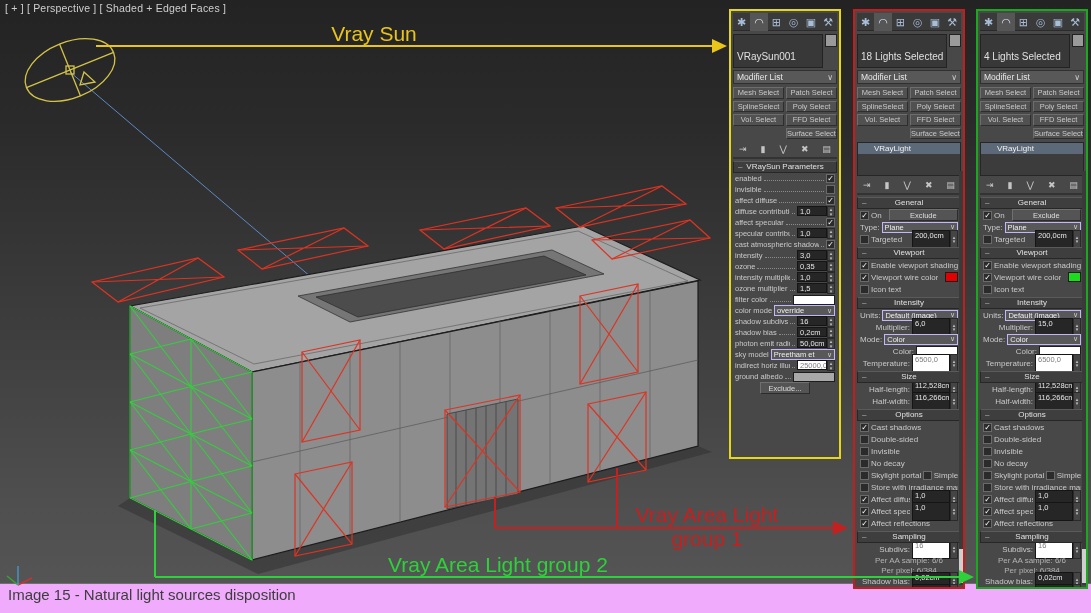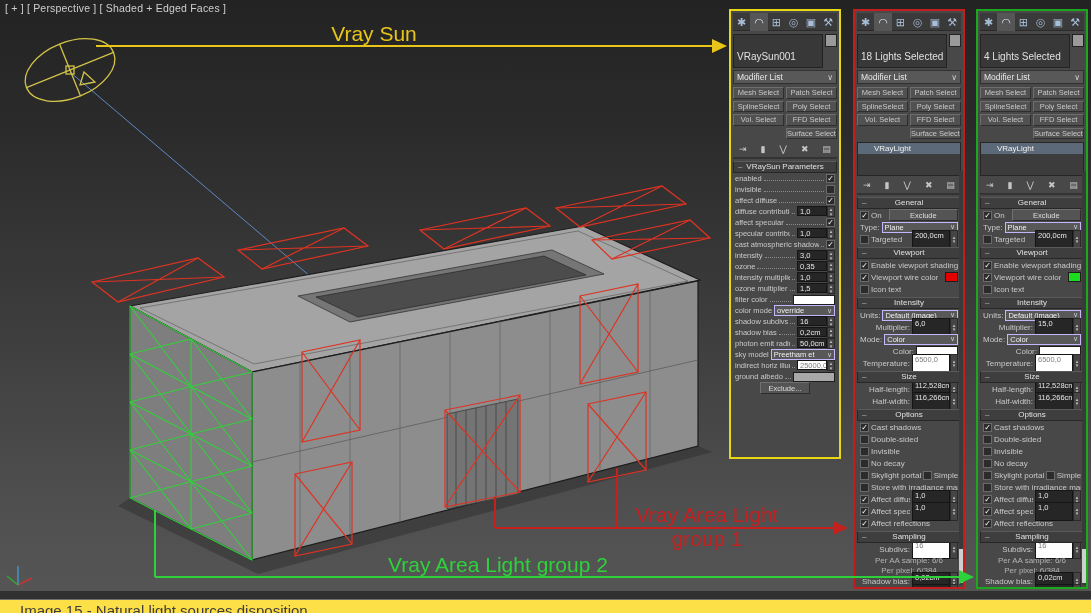--- a/index.html
+++ b/index.html
@@ -3,21 +3,21 @@
 <meta charset="utf-8">
 <style>
   html,body{margin:0;padding:0;background:#111;}
   *{box-sizing:border-box;}
   .stage{position:relative;width:1091px;height:613px;overflow:hidden;font-family:"Liberation Sans",sans-serif;background:#303030;}
   .viewport{position:absolute;inset:0 0 22px 0;background:linear-gradient(180deg,#232323 0%,#2b2b2b 22%,#3d3d3d 55%,#4f4f4f 85%,#555 100%);}
   .vplabel{position:absolute;left:5px;top:2px;font-size:10.5px;color:#cfcfcf;z-index:3;letter-spacing:.2px;}
   svg.scene{position:absolute;left:0;top:0;z-index:1;}
   svg.overlay{position:absolute;left:0;top:0;z-index:10;pointer-events:none;}
   svg text{font-family:"Liberation Sans",sans-serif;}
-  .statusbar{position:absolute;left:0;bottom:0;width:100%;height:14px;background:#fde047;border-top:1px solid #6f6f6f;color:#3d3d3d;font-size:15px;line-height:21px;padding-left:20px;}
+  .statusbar{position:absolute;left:0;bottom:0;width:100%;height:30px;background:#f0abfc;border-top:1px solid #6f6f6f;color:#3d3d3d;font-size:15px;line-height:21px;padding-left:8px;}
   
   .panel{position:absolute;top:9px;width:112px;background:#484848;border:2px solid #888;overflow:hidden;z-index:5;padding:2px;}
   #panel0{left:729px;height:450px;}
   #panel1{left:853px;height:580px;}
   #panel2{left:976px;height:580px;}
   .tabs{display:flex;height:18px;background:#3a3a3a;border-bottom:1px solid #2a2a2a;align-items:center;}
   .tab{flex:1;text-align:center;font-size:11px;color:#a8bdd6;line-height:18px;}
   .tab.active{background:#565656;color:#dce9f8;}
   .namerow{display:flex;gap:2px;margin:3px 0 2px;}
   .namefield{flex:1;background:#383838;border:1px solid #232323;color:#e0e0e0;font-size:10px;height:13px;line-height:11px;padding:16px 3px;white-space:nowrap;overflow:hidden;}

